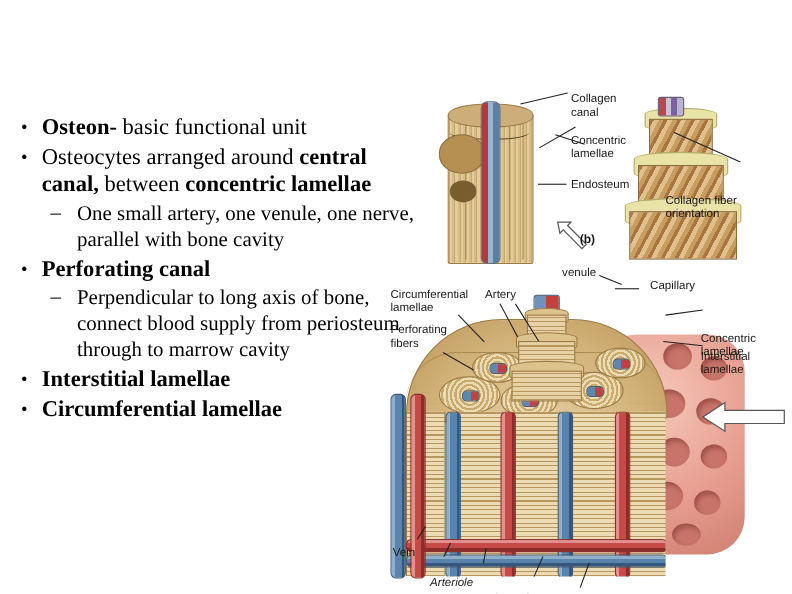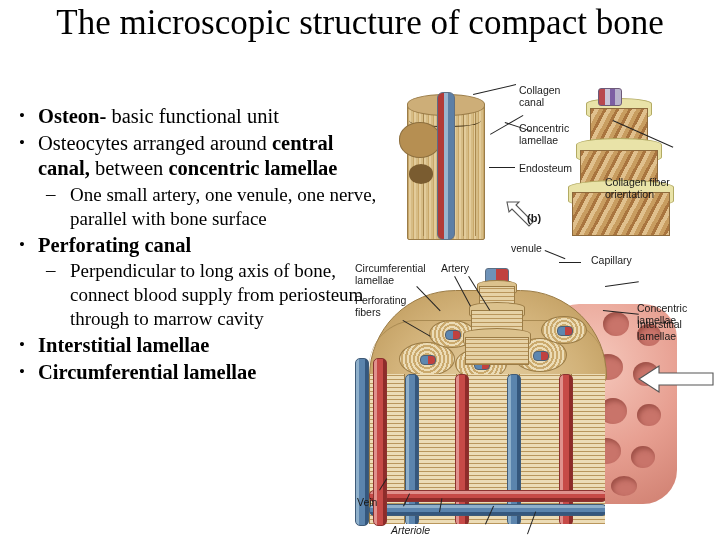--- a/index.html
+++ b/index.html
@@ -97,34 +97,33 @@
     box-shadow:inset 2px 3px 5px rgba(120,50,40,.55);}
 
   .bigarrow{position:absolute;}
   .bigarrow svg{display:block;}
 </style>
 </head>
 <body>
 
 <div id="slide">
 
-  <div id="title">The microscopic structure of compact bone</div>
 
   <div id="body">
 
     <div class="b1">
       <span class="mk">•</span><span class="bold">Osteon-</span><span> basic functional unit</span>
     </div>
 
     <div class="b1">
       <span class="mk">•</span><span>Osteocytes arranged around </span><span class="bold">central canal,</span><span> between </span><span class="bold">concentric lamellae</span>
     </div>
 
     <div class="b2">
-      <span class="mk">–</span><span>One small artery, one venule, one nerve, parallel with bone surface</span>
+      <span class="mk">–</span><span>One small artery, one venule, one nerve, parallel with bone cavity</span>
     </div>
 
     <div class="b1" style="margin-top:2px">
       <span class="mk">•</span><span class="bold">Perforating canal</span>
     </div>
 
     <div class="b2">
       <span class="mk">–</span><span>Perpendicular to long axis of bone, connect blood supply from periosteum through to marrow cavity</span>
     </div>
 

